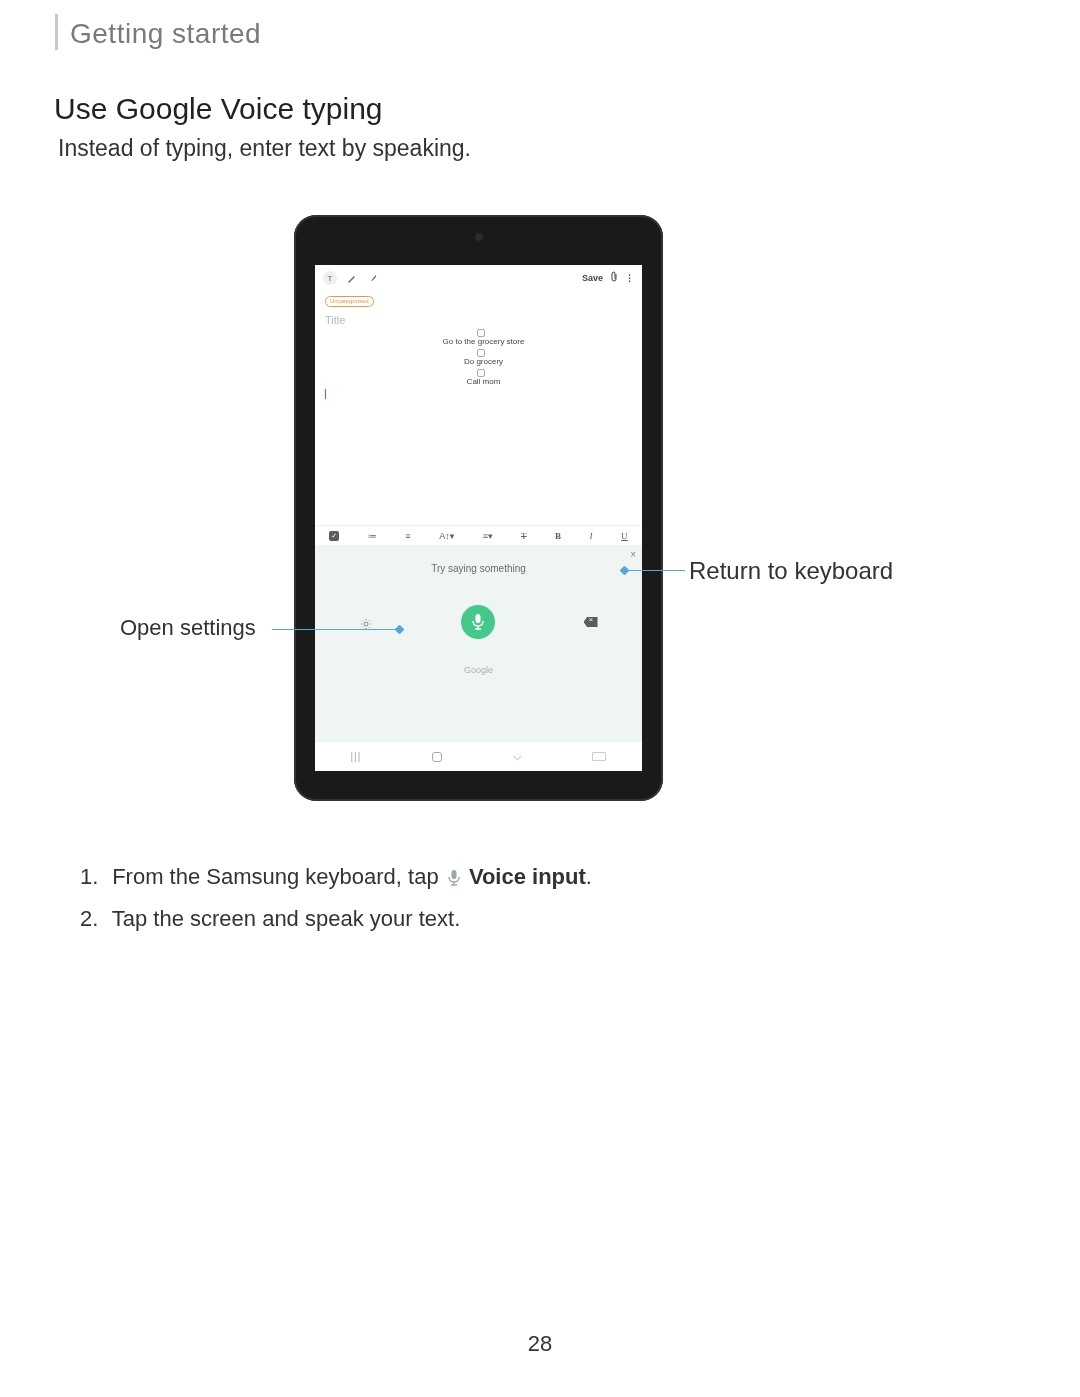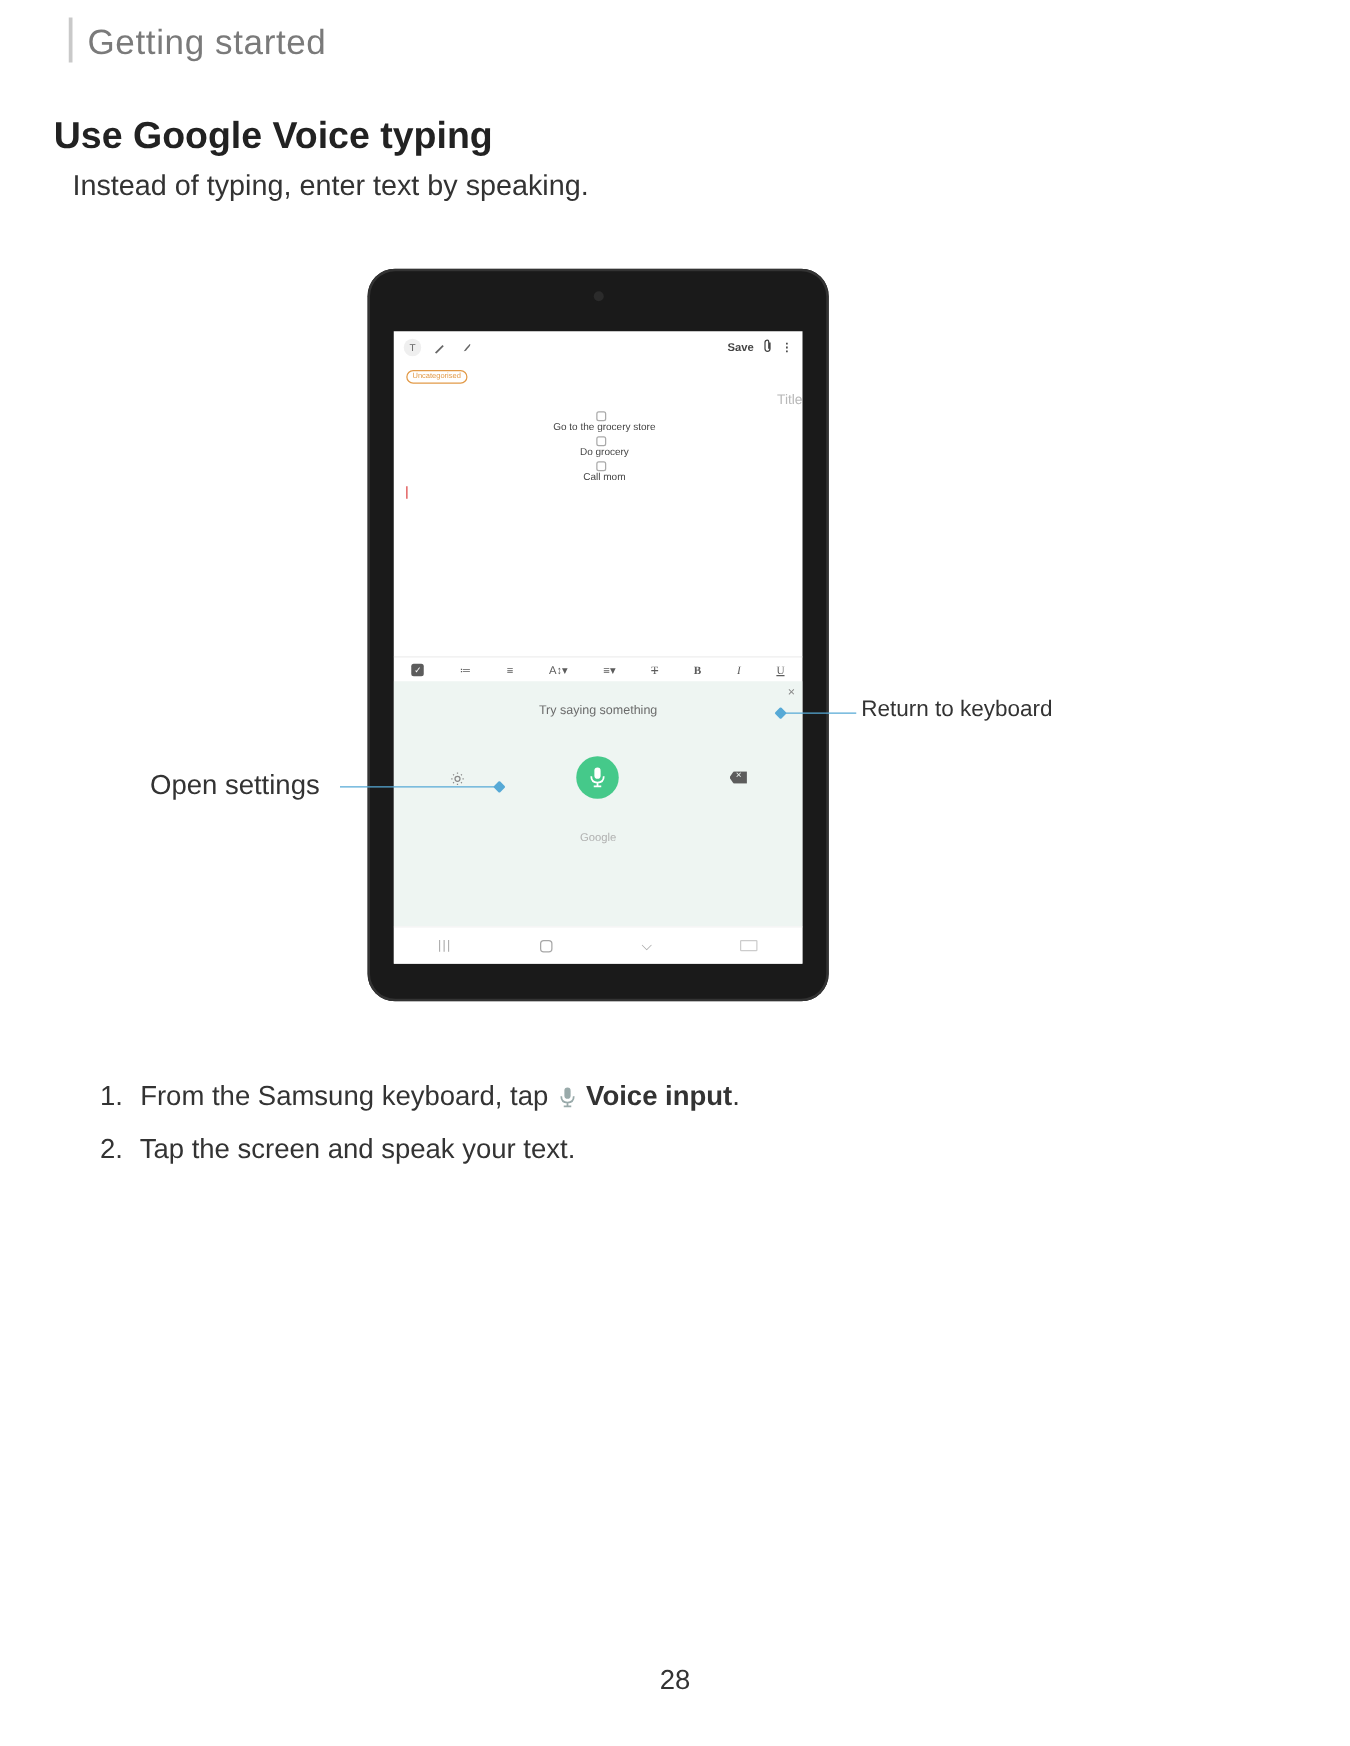--- a/index.html
+++ b/index.html
@@ -24,24 +24,24 @@
   position: absolute;
   left: 70px;
   top: 18px;
   font-size: 28px;
   color: #7a7a7a;
   letter-spacing: 0.5px;
   font-weight: 300;
 }
 .heading {
   position: absolute;
-  left: 43px;
+  left: 54px;
   top: 92px;
   font-size: 30px;
-  font-weight: 700;
+  font-weight: 400;
   color: #222;
   letter-spacing: 0px;
 }
 .intro {
   position: absolute;
   left: 58px;
   top: 135px;
   font-size: 23px;
   color: #333;
 }
@@ -109,21 +109,20 @@
   border: 1px solid #e29a48;
   border-radius: 8px;
   padding: 0 4px;
   line-height: 9px;
 }
 
 .title-field {
   margin: 7px 0 0 10px;
   font-size: 11px;
   color: #b8b8b8;
-  text-align: right;
 }
 .note-line {
   margin: 3px 0 0 10px;
   font-size: 8px;
   color: #444;
   display: flex;
   align-items: center;
   flex-direction: column;
 }
 .check {
@@ -274,21 +273,21 @@
   width: 7px; height: 7px;
   background: #56a9d6;
   border-radius: 1px;
   transform: rotate(45deg);
 }
 
 .callout-right {
   position: absolute;
   left: 689px;
   top: 557px;
-  font-size: 18px;
+  font-size: 24px;
   color: #333;
 }
 .line-right {
   position: absolute;
   left: 625px;
   top: 570px;
   width: 60px;
   height: 1px;
   background: #56a9d6;
 }

